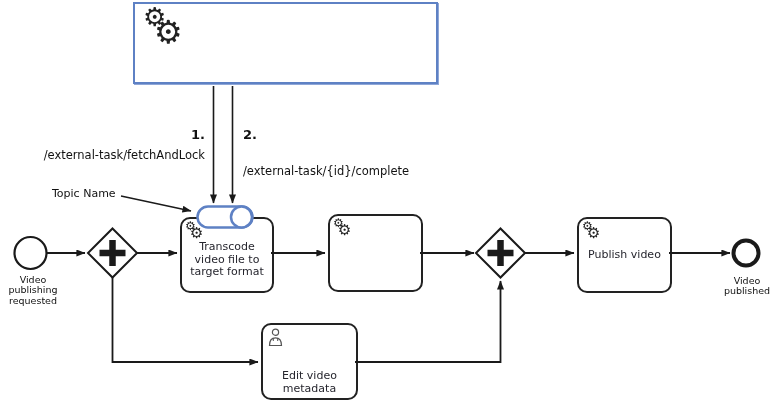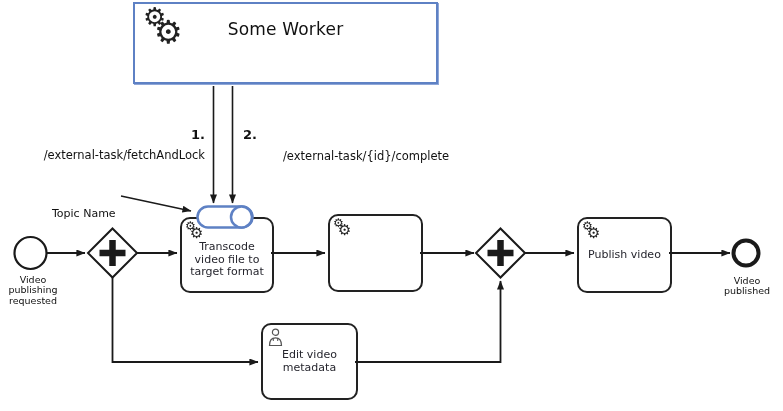--- a/index.html
+++ b/index.html
@@ -30,41 +30,40 @@
   .task{
     border:2px solid #222;border-radius:10px;background:#fff;
     display:flex;align-items:center;justify-content:center;text-align:center;
     font-size:11px;line-height:1.18;color:#26262e;z-index:1;
   }
   .task .lbl{padding:2px 3px;}
   #task-transcode{left:180px;top:217px;width:90px;height:72px;}
   #task-transcode .lbl{padding-top:12px;}
   #task-upload{left:328px;top:214px;width:91px;height:74px;}
   #task-publish{left:577px;top:217px;width:91px;height:72px;}
-  #task-edit{left:261px;top:323px;width:93px;height:73px;}
+  #task-edit{left:261px;top:323px;width:93px;height:73px;align-items:flex-end;}
   
   .note{z-index:3;color:#111;}
   .num{font-size:13px;font-weight:bold;}
   .endpoint{font-size:11.5px;}
   .right{text-align:right;}
   .evt-label{font-size:9.5px;line-height:1.1;text-align:center;color:#111;z-index:3;}
   #svg-layer{position:absolute;left:0;top:0;z-index:2;pointer-events:none;}
   .user-icon-wrap{position:absolute;left:5px;top:3px;}
 </style>
 </head>
 <body>
 
 <div id="canvas">
 
   <div class="abs worker-box">
     <span class="gears gears-big">
       <i>⚙</i>
         <i>⚙</i>
     </span>
-    <div class="worker-title">Some Worker</div>
   </div>
 
   <div class="abs task" id="task-transcode">
     <span class="gears gears-small">
       <i>⚙</i>
         <i>⚙</i>
     </span>
     <span class="lbl">Transcode video file to target format</span>
   </div>
 
@@ -90,22 +89,22 @@
         <path d="M1.5,17.5 Q1.5,9.8 7.5,9.8 Q13.5,9.8 13.5,17.5 Z" fill="none" stroke="#555" stroke-width="1.2"></path>
         <path d="M5.3,10.2 L5.3,13 M9.7,10.2 L9.7,13" fill="none" stroke="#555" stroke-width="1"></path>
       </svg>
     </span>
     <span class="lbl">Edit video metadata</span>
   </div>
 
   <div class="abs note num right" style="left:120px;top:127px;width:85px;">1.</div>
   <div class="abs note endpoint right" style="left:28px;top:148px;width:177px;">/external-task/fetchAndLock</div>
   <div class="abs note num" style="left:243px;top:127px;width:60px;">2.</div>
-  <div class="abs note endpoint" style="left:243px;top:149px;width:180px;margin-left:40px;">/external-task/{id}/complete</div>
-  <div class="abs note" style="left:52px;top:187px;font-size:11px;margin-top:20px;">Topic Name</div>
+  <div class="abs note endpoint" style="left:243px;top:164px;width:180px;">/external-task/{id}/complete</div>
+  <div class="abs note" style="left:52px;top:187px;font-size:11px;">Topic Name</div>
 
   <div class="abs evt-label" style="left:1px;top:275px;width:64px;">Video publishing requested</div>
   <div class="abs evt-label" style="left:714px;top:276px;width:66px;">Video published</div>
 
   <svg id="svg-layer" width="783" height="411" viewBox="0 0 783 411">
     <defs>
       <marker id="arr" markerWidth="10" markerHeight="8" refX="8.6" refY="3.5" orient="auto" markerUnits="userSpaceOnUse">
         <path d="M0,0 L9,3.5 L0,7 Z" fill="#1a1a1a"></path>
       </marker>
     </defs>

